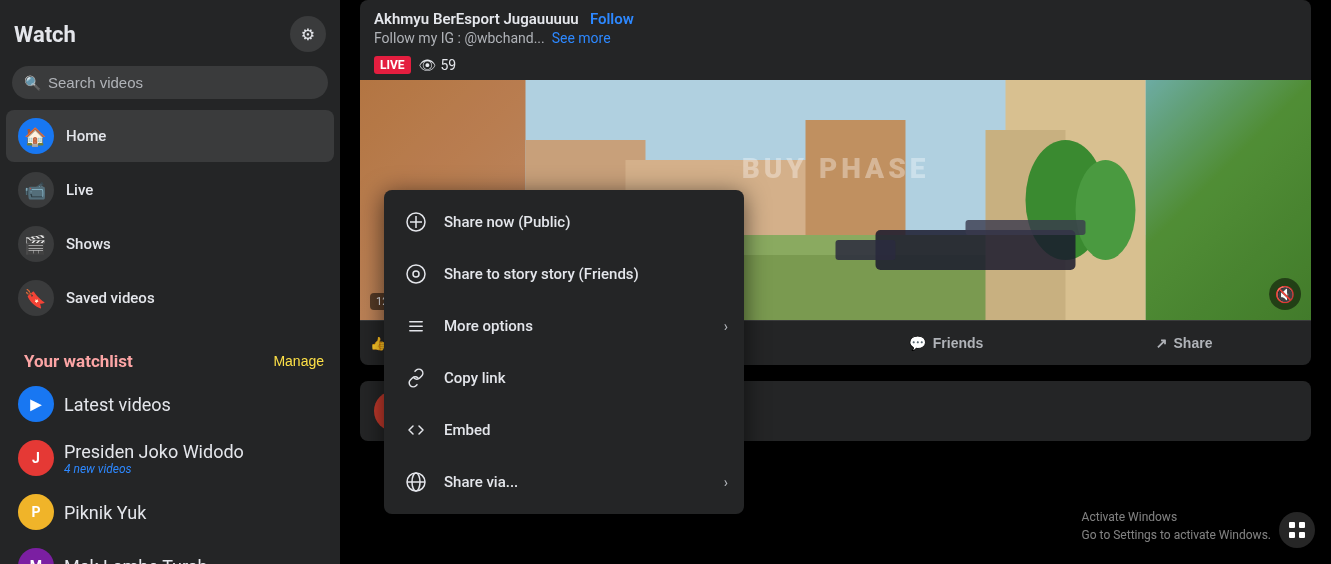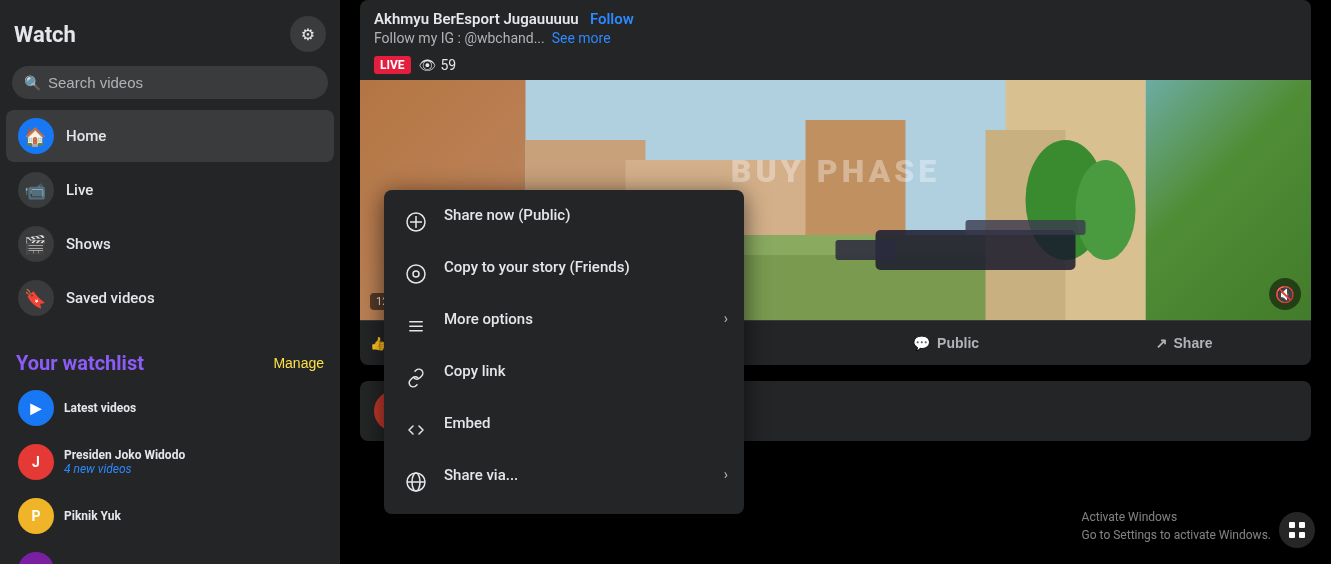--- a/index.html
+++ b/index.html
@@ -125,23 +125,24 @@
 
     .watchlist-header {
       display: flex;
       align-items: center;
       justify-content: space-between;
       padding: 6px 16px;
       margin-top: 4px;
     }
 
     .watchlist-title {
-      font-size: 20px;
+      font-size: 17px;
       font-weight: 700;
-      color: #8b5cf6;
+      color: #fca5a5;
+      margin-left: 8px;
     }
 
     .manage-btn {
       color: #fde047;
       background: none;
       border: none;
       cursor: pointer;
       font-size: 14px;
       font-weight: 500;
     }
@@ -167,21 +168,21 @@
       font-size: 14px;
       font-weight: 700;
       color: #fff;
     }
     .watch-avatar.blue-play { background: #1877f2; }
     .watch-avatar.yellow { background: #f0b429; }
     .watch-avatar.red { background: #e53935; }
     .watch-avatar.purple { background: #7b1fa2; }
 
     .watch-info { display: flex; flex-direction: column; }
-    .watch-name { font-size: 12px; font-weight: 700; color: #e4e6eb; }
+    .watch-name { font-size: 18px; font-weight: 400; color: #e4e6eb; }
     .watch-sub { font-size: 12px; color: #2d88ff; font-style: italic; }
 
     
     .main {
       flex: 1;
       background: #000000;
       overflow-y: auto;
       padding: 0 20px;
       position: relative;
     }
@@ -269,21 +270,21 @@
       position: absolute;
       inset: 0;
       background: rgba(0,0,0,0.1);
     }
 
     .game-text-overlay {
       position: absolute;
       top: 30%;
       left: 50%;
       transform: translateX(-50%);
-      font-size: 32px;
+      font-size: 28px;
       font-weight: 900;
       color: rgba(255,255,255,0.35);
       letter-spacing: 4px;
       text-transform: uppercase;
     }
 
     .video-mute-btn {
       position: absolute;
       bottom: 10px;
       right: 10px;
@@ -343,21 +344,21 @@
       background: #242526;
       border-radius: 8px;
       box-shadow: 0 4px 24px rgba(0,0,0,0.6);
       z-index: 100;
       width: 360px;
       padding: 6px 0;
     }
 
     .menu-item {
       display: flex;
-      align-items: flex-start;
+      align-items: center;
       gap: 12px;
       padding: 10px 16px;
       cursor: pointer;
       font-size: 15px;
       font-weight: 500;
       color: #e4e6eb;
       border-radius: 0;
     }
 
     .menu-icon {
@@ -574,21 +575,21 @@
         <span>7</span>
         &nbsp;·&nbsp;
         <span>18 comments</span>
       </div>
       <button class="action-btn">
         <span>👍</span>
         <span>Like</span>
       </button>
       <button class="action-btn">
         <span>💬</span>
-        <span>Public</span>
+        <span>Friends</span>
       </button>
       <button class="action-btn">
         <span>↗</span>
         <span>Share</span>
       </button>
     </div>
   </div>
 
   <div class="context-menu">
     <div class="menu-item">
@@ -600,21 +601,21 @@
       </span>
       <span>Share now (Public)</span>
     </div>
     <div class="menu-item">
       <span class="menu-icon">
         <svg width="20" height="20" viewBox="0 0 20 20" fill="none">
             <circle cx="10" cy="10" r="9" stroke="#e4e6eb" stroke-width="1.5"></circle>
             <circle cx="10" cy="10" r="3" stroke="#e4e6eb" stroke-width="1.5"></circle>
           </svg>
       </span>
-      <span>Copy to your story (Friends)</span>
+      <span>Share to story story (Friends)</span>
     </div>
     <div class="menu-item">
       <span class="menu-icon">
         <svg width="20" height="20" viewBox="0 0 20 20" fill="none">
             <rect x="3" y="5" width="14" height="1.5" rx="1" fill="#e4e6eb"></rect>
             <rect x="3" y="9.5" width="14" height="1.5" rx="1" fill="#e4e6eb"></rect>
             <rect x="3" y="14" width="14" height="1.5" rx="1" fill="#e4e6eb"></rect>
           </svg>
       </span>
       <span>More options</span>

